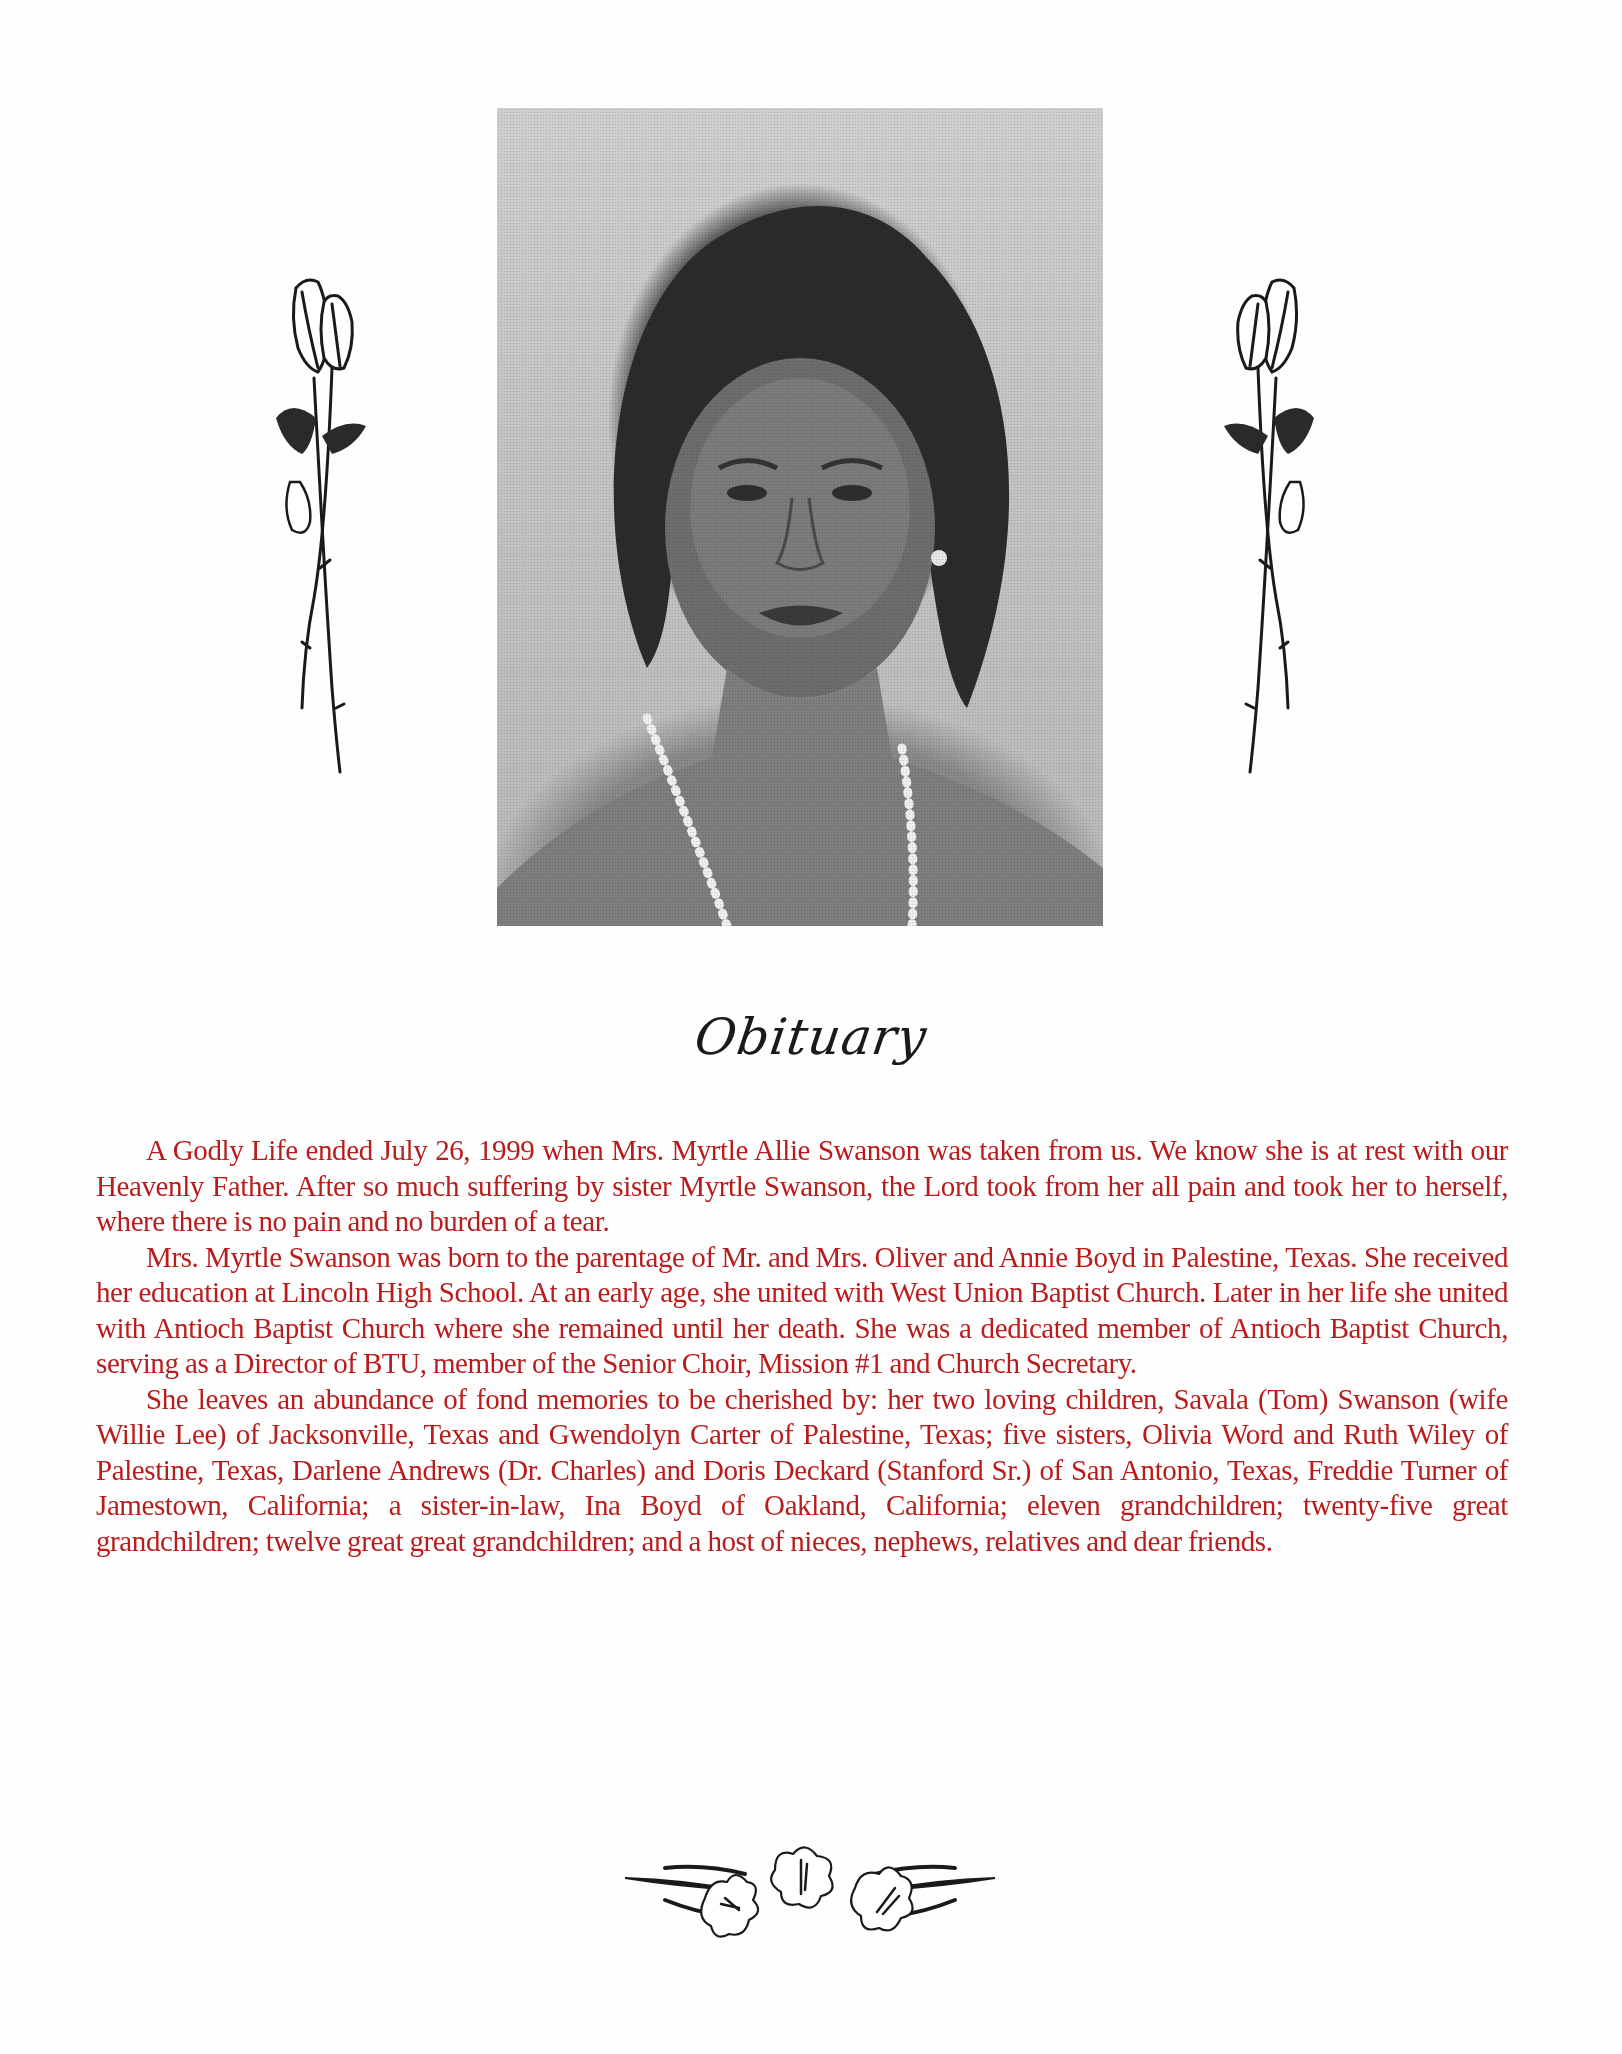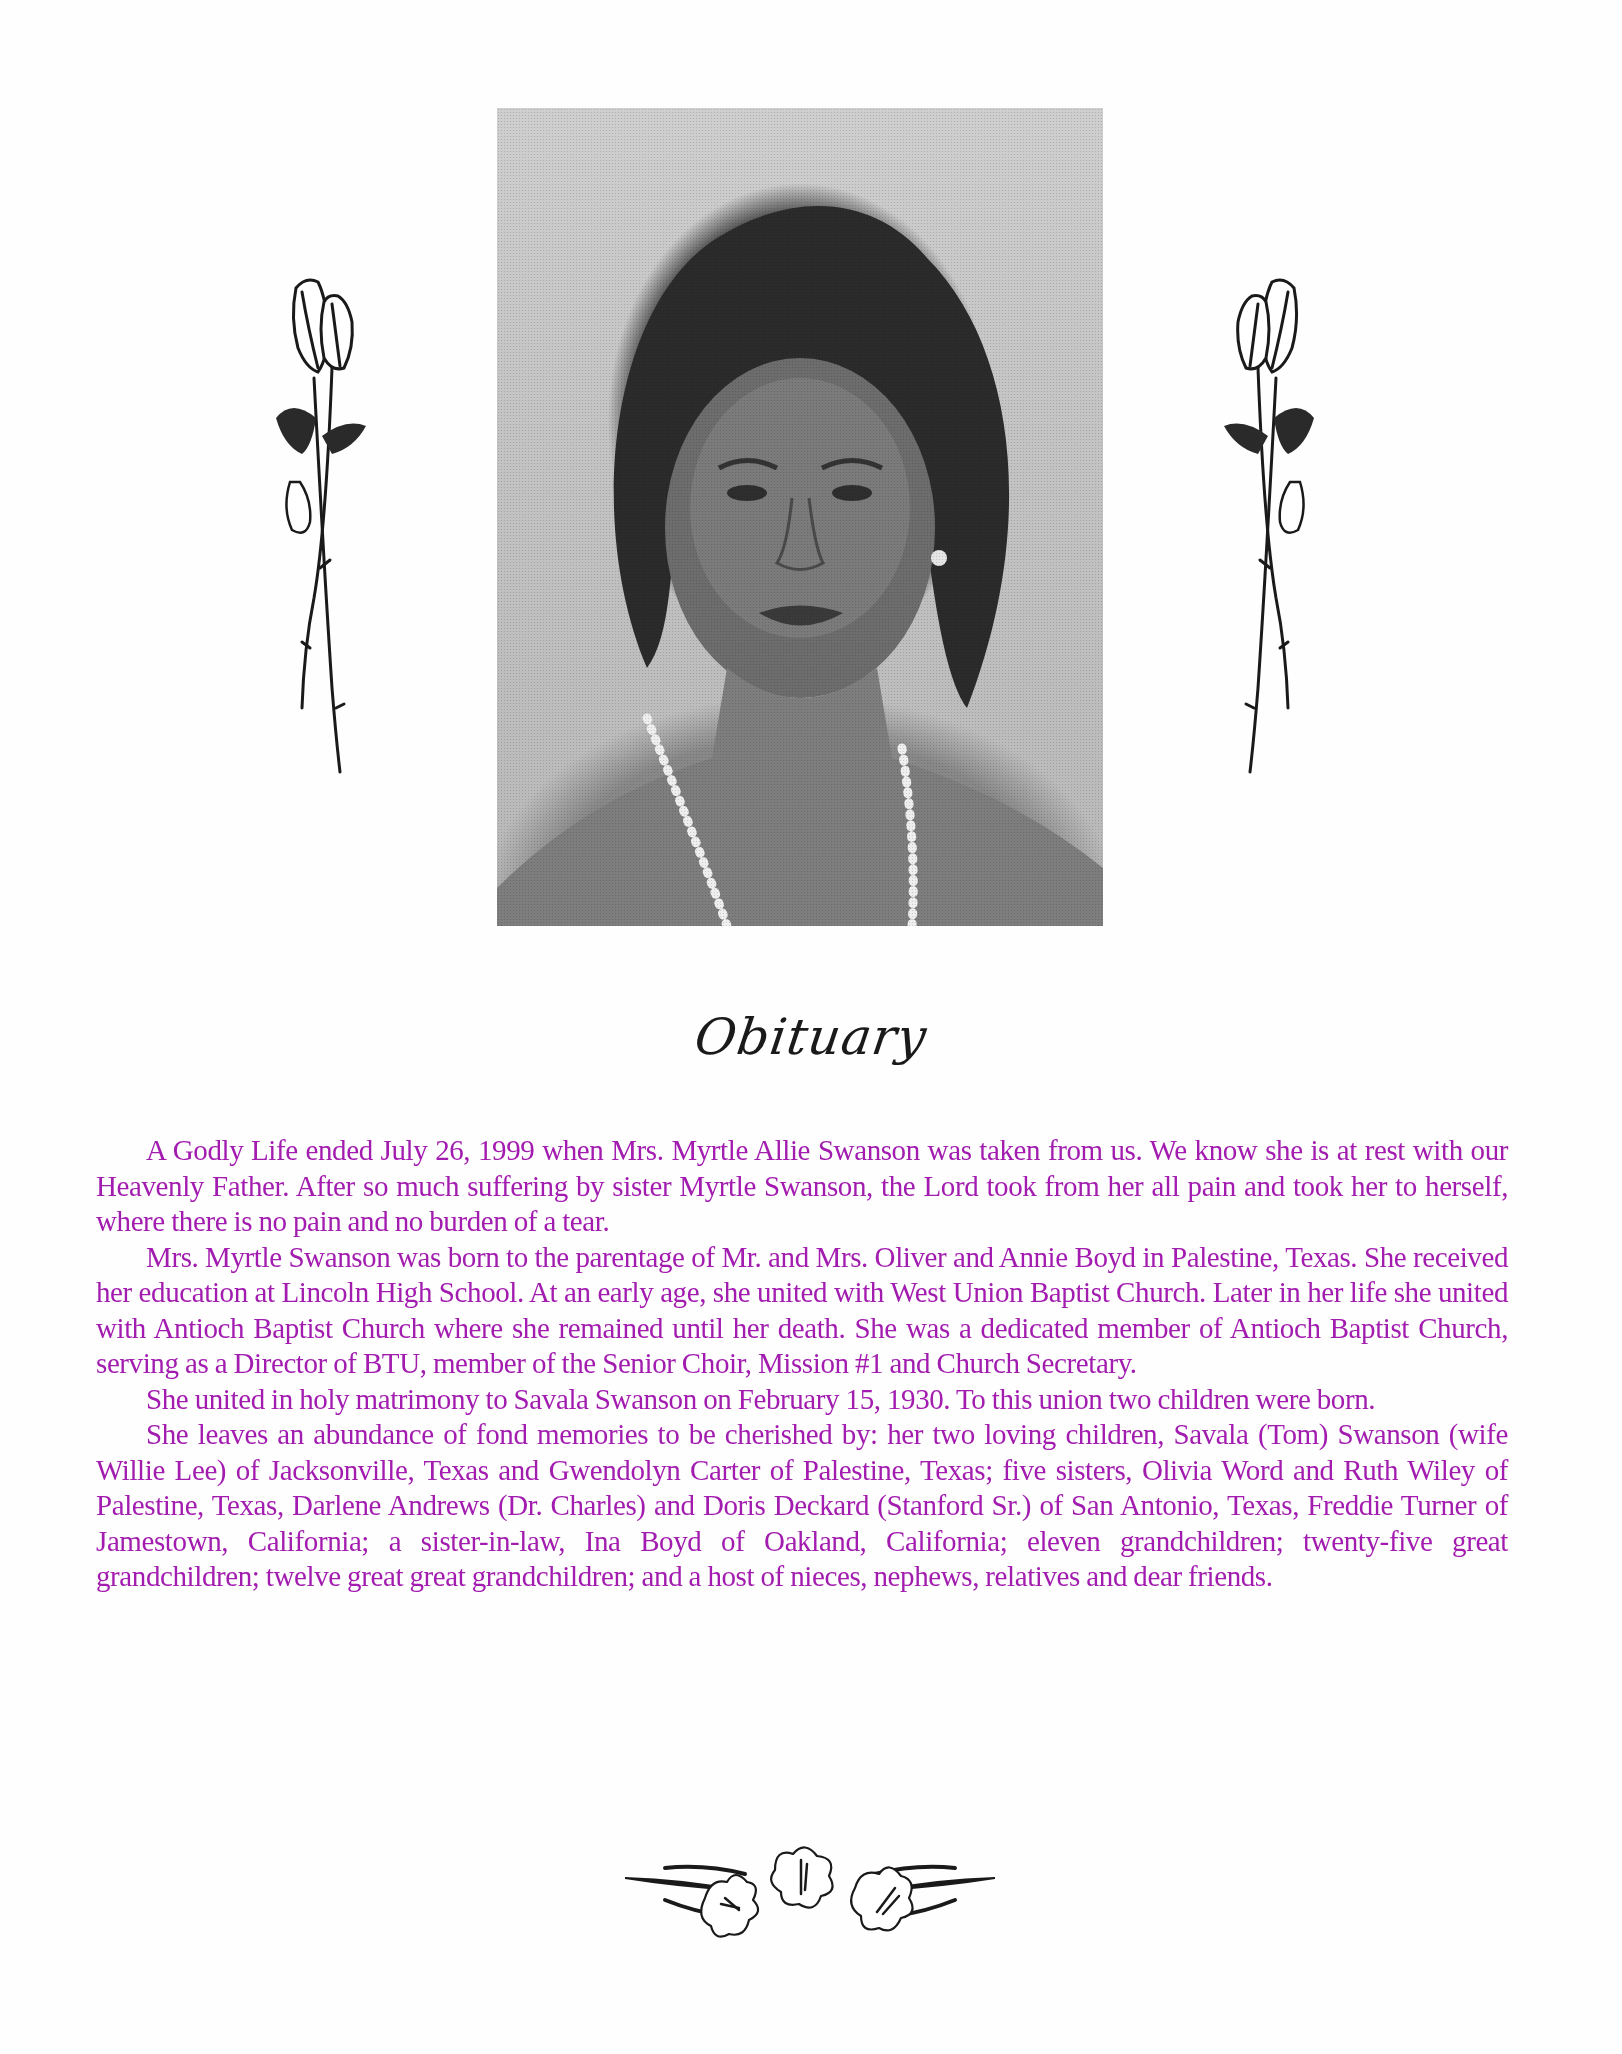--- a/index.html
+++ b/index.html
@@ -64,21 +64,21 @@
       position: absolute;
       left: 96px;
       top: 1133px;
       width: 1412px;
       font-family: "Liberation Serif", "DejaVu Serif", serif;
       font-size: 29px;
       line-height: 35.5px;
       text-align: justify;
       letter-spacing: -0.4px;
       word-spacing: -0.5px;
-      color: #a21caf;
+      color: #b91c1c;
     }
     .body-text p {
       margin: 0;
       text-indent: 50px;
     }
     
     .ornament {
       position: absolute;
       left: 625px;
       top: 1838px;
@@ -168,21 +168,20 @@
       <path d="M60 168 Q 84 150 104 158 Q 92 180 70 186 Z" fill="#2a2a2a"></path>
       <path d="M28 214 Q 20 240 30 262 Q 44 270 48 254 Q 50 232 38 214 Z" fill="#ffffff" stroke="#1a1a1a" stroke-width="2.5"></path>
     </svg>
   </div>
 
   <div class="title">Obituary</div>
 
   <div class="body-text">
     <p>A Godly Life ended July 26, 1999 when Mrs. Myrtle Allie Swanson was taken from us. We know she is at rest with our Heavenly Father. After so much suffering by sister Myrtle Swanson, the Lord took from her all pain and took her to herself, where there is no pain and no burden of a tear.</p>
     <p>Mrs. Myrtle Swanson was born to the parentage of Mr. and Mrs. Oliver and Annie Boyd in Palestine, Texas. She received her education at Lincoln High School. At an early age, she united with West Union Baptist Church. Later in her life she united with Antioch Baptist Church where she remained until her death. She was a dedicated member of Antioch Baptist Church, serving as a Director of BTU, member of the Senior Choir, Mission #1 and Church Secretary.</p>
-    <p>She united in holy matrimony to Savala Swanson on February 15, 1930. To this union two children were born.</p>
     <p>She leaves an abundance of fond memories to be cherished by: her two loving children, Savala (Tom) Swanson (wife Willie Lee) of Jacksonville, Texas and Gwendolyn Carter of Pales­tine, Texas; five sisters, Olivia Word and Ruth Wiley of Palestine, Texas, Darlene Andrews (Dr. Charles) and Doris Deckard (Stanford Sr.) of San Antonio, Texas, Freddie Turner of Jamestown, California; a sister-in-law, Ina Boyd of Oakland, California; eleven grandchildren; twenty-five great grandchildren; twelve great great grandchildren; and a host of nieces, nephews, relatives and dear friends.</p>
   </div>
 
   <div class="ornament">
     <svg viewBox="0 0 370 120">
 
       <path d="M0 40 Q 50 48 110 52 Q 60 42 0 40 Z" fill="#1a1a1a" stroke="#1a1a1a" stroke-width="2"></path>
       <path d="M40 30 Q 80 26 120 36" stroke="#1a1a1a" stroke-width="4" fill="none" stroke-linecap="round"></path>
       <path d="M40 62 Q 70 74 100 78" stroke="#1a1a1a" stroke-width="4" fill="none" stroke-linecap="round"></path>
       <path d="M370 40 Q 320 48 260 52 Q 310 42 370 40 Z" fill="#1a1a1a" stroke="#1a1a1a" stroke-width="2"></path>

